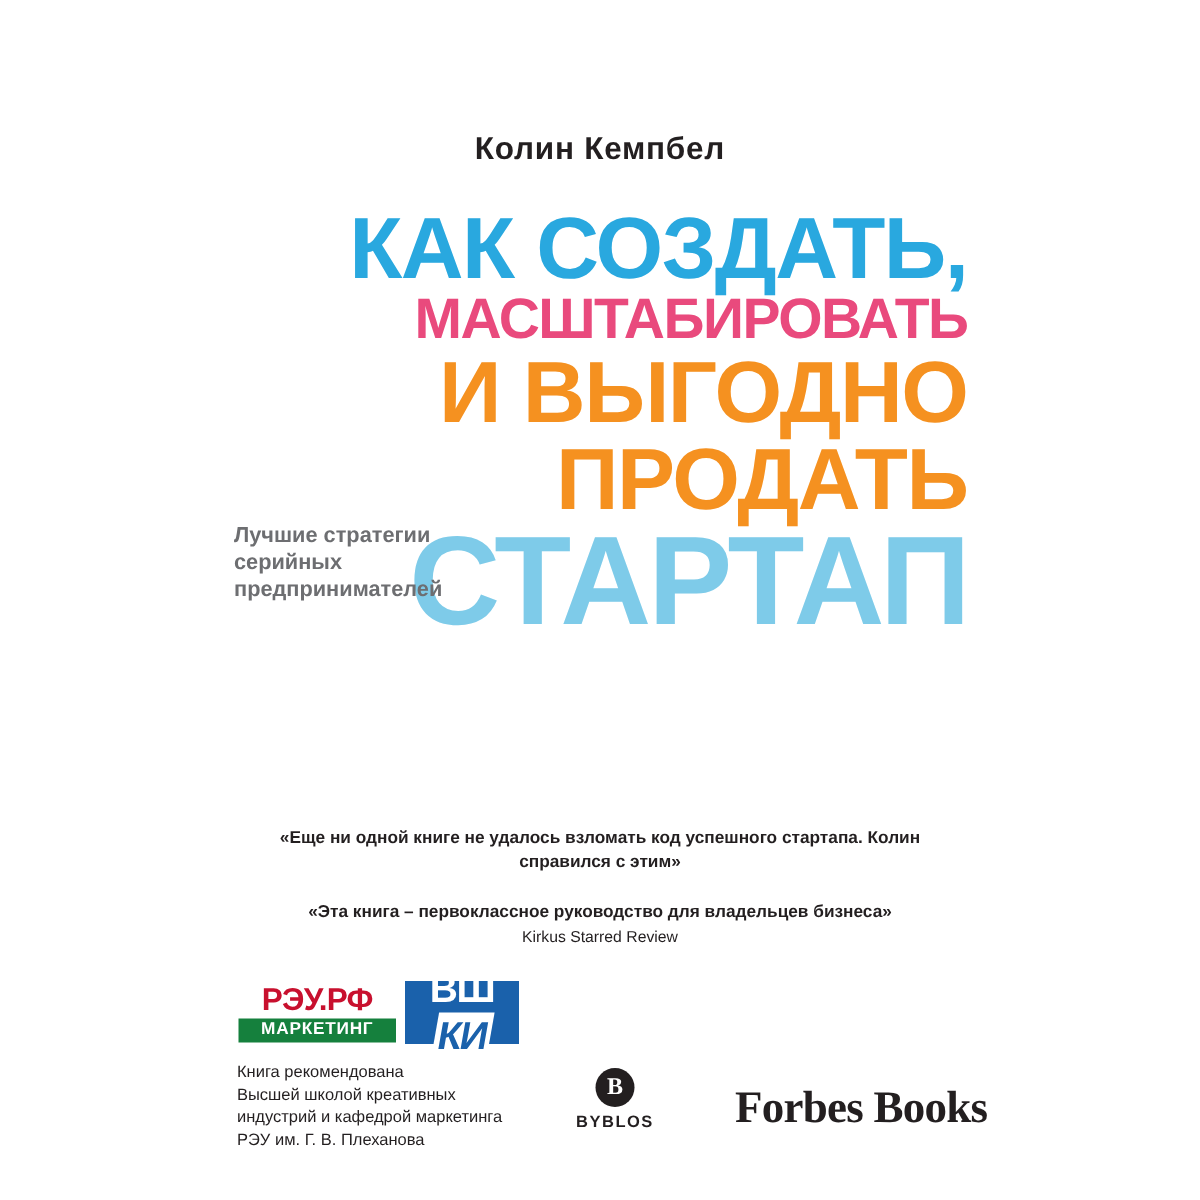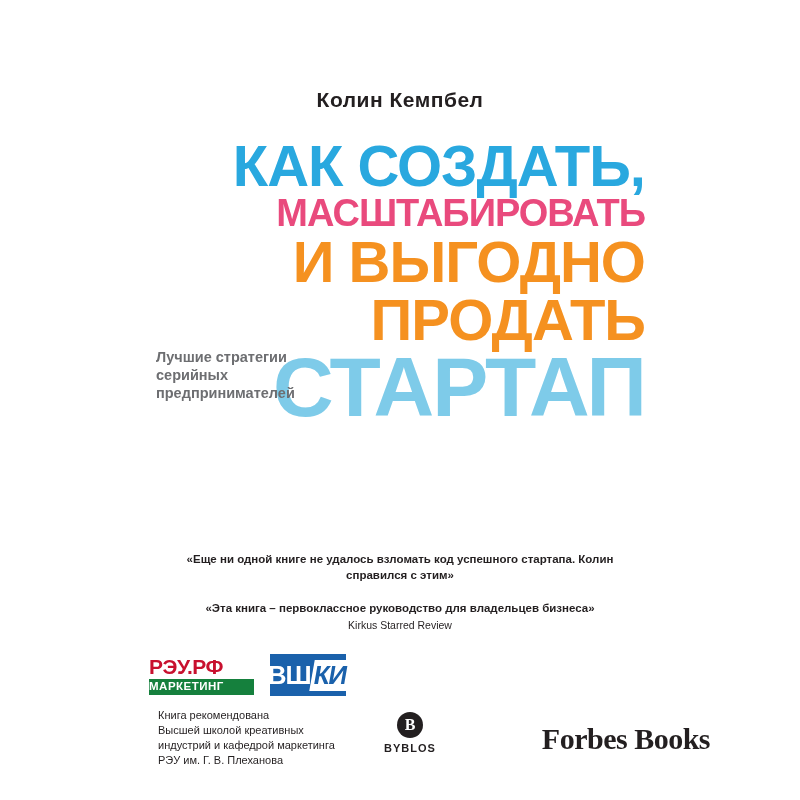--- a/index.html
+++ b/index.html
@@ -114,24 +114,24 @@
     position: absolute;
     left: 0;
     top: 650px;
     width: 800px;
     height: 150px;
   }
 
   
   .reu-logo {
     position: absolute;
-    left: 149px;
+    left: 159px;
     top: 6px;
     width: 105px;
-    text-align: left;
+    text-align: center;
   }
   .reu-top {
     font-size: 21px;
     font-weight: bold;
     color: #c8102e;
     letter-spacing: -0.5px;
     line-height: 1;
   }
   .reu-bottom {
     margin-top: 2px;
@@ -151,20 +151,21 @@
     width: 76px;
     height: 42px;
     background: #1a61ab;
     color: #ffffff;
     font-size: 26px;
     font-weight: bold;
     letter-spacing: -1px;
     display: flex;
     align-items: center;
     justify-content: center;
+    flex-direction: column;
   }
   .vshki-logo .slashbox {
     display: inline-block;
     background: #ffffff;
     color: #1a61ab;
     padding: 0 2px;
     margin-left: 1px;
     transform: skewX(-10deg);
   }
 
@@ -208,21 +209,21 @@
     letter-spacing: 1px;
     color: #231f20;
   }
 
   
   .forbes {
     position: absolute;
     left: 490px;
     top: 72px;
     width: 220px;
-    text-align: right;
+    text-align: left;
     font-family: "Liberation Serif", serif;
     font-size: 30px;
     font-weight: bold;
     color: #231f20;
     letter-spacing: -0.5px;
   }
 </style>
 </head>
 <body>
 

